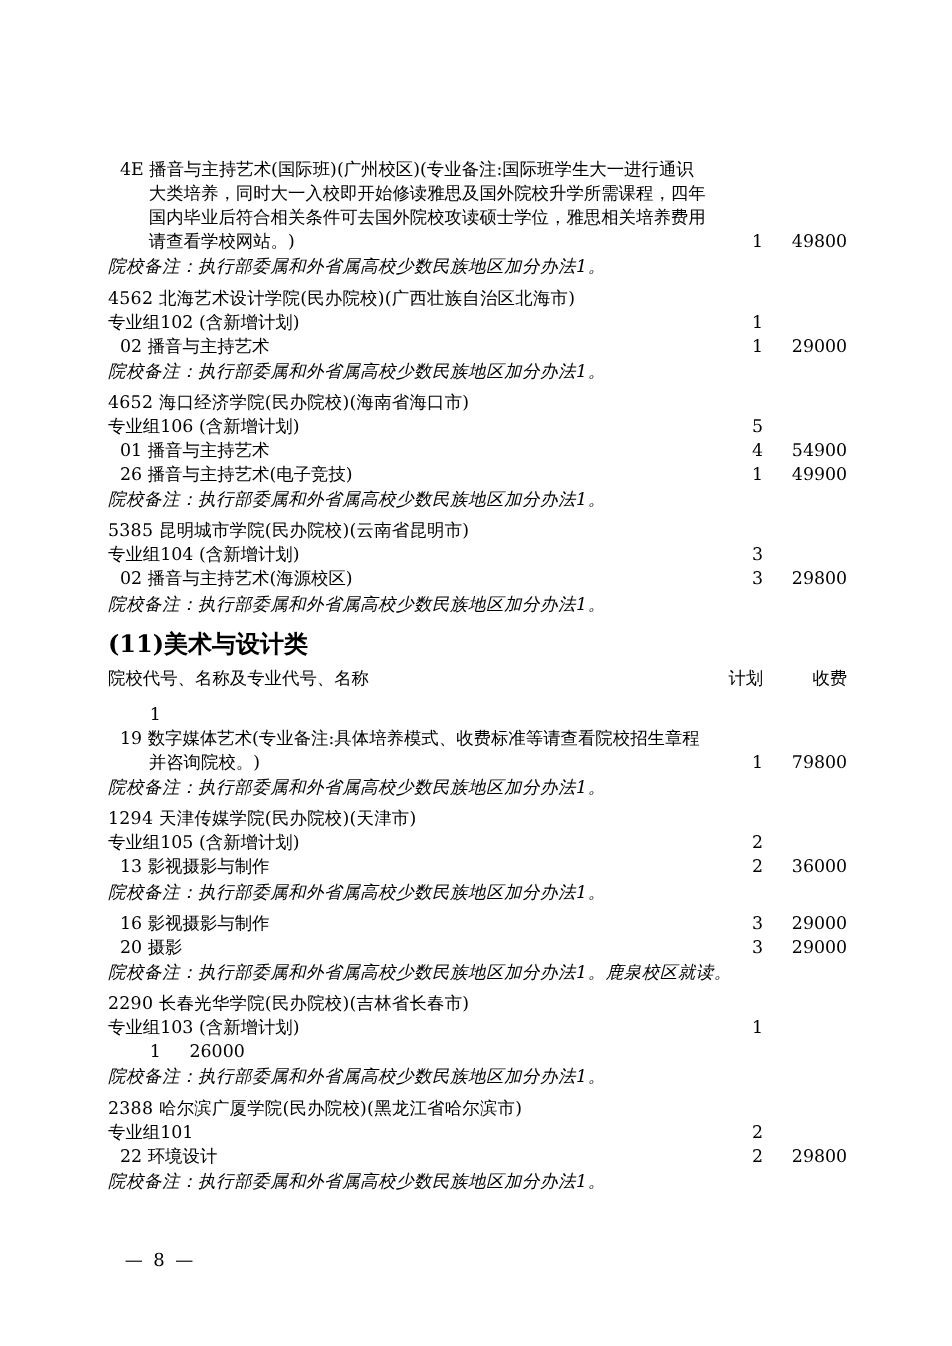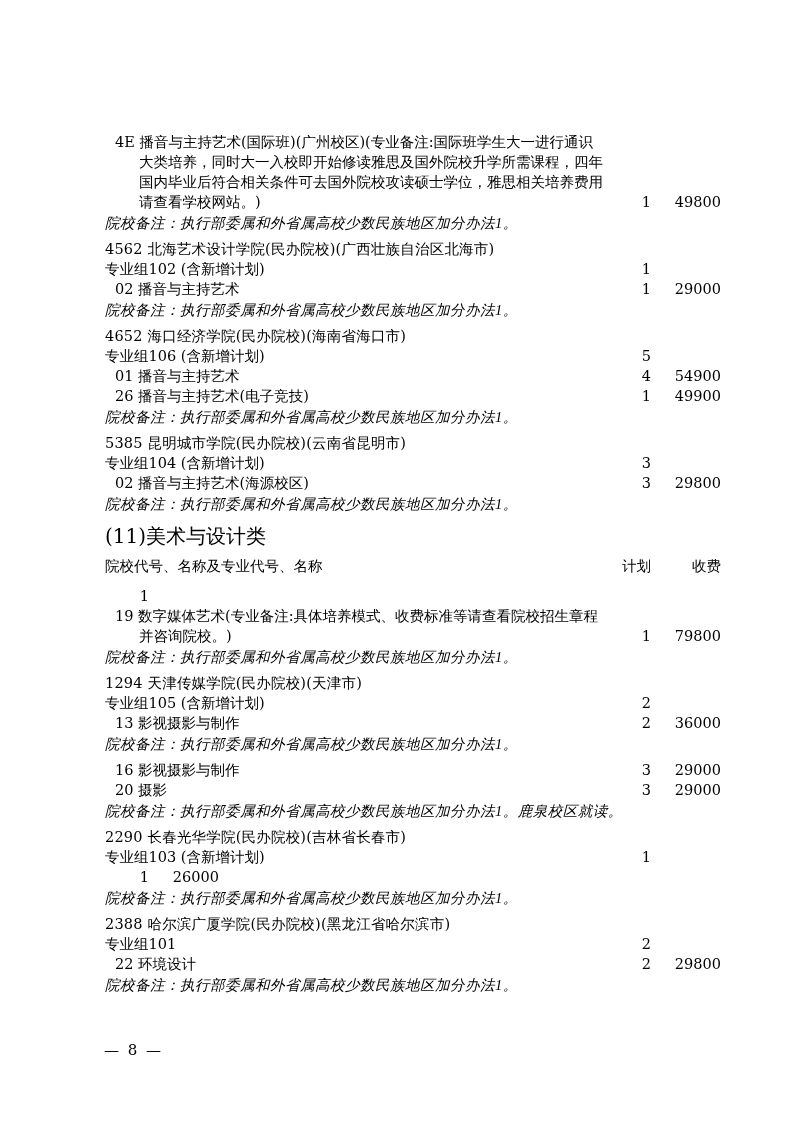--- a/index.html
+++ b/index.html
@@ -4,38 +4,37 @@
 <style>
   html,body{margin:0;padding:0}
   body{
     width:793px;height:1122px;
     background:#ffffff;color:#000000;
     font-family:"DejaVu Serif","Liberation Serif",serif;
     font-size:14.5px;
     position:relative;overflow:hidden;
   }
   .page-content{
-    position:absolute;left:105px;top:132px;width:616px;
+    position:absolute;left:90px;top:132px;width:616px;
   }
   .line,.row{line-height:20px;min-height:20px}
   .row{display:flex;align-items:flex-end}
   .cell-text{flex:1}
   .cell-plan{width:44px;text-align:right;flex:none}
   .cell-fee{width:70px;text-align:right;flex:none}
   .major-text{padding-left:34px;text-indent:-24px}
   .college{letter-spacing:0.2px}
   .note{
     font-style:italic;
     margin-top:1px;
     letter-spacing:0.5px;
-    font-family:Liberation Serif, serif;
   }
   .block{margin-bottom:6px}
   .section-heading{
-    font-size:20px;font-weight:normal;
+    font-size:20px;font-weight:bold;
     margin:9px 0 7px 0;line-height:26px;
   }
   .header-row{margin-bottom:10px}
   .footer{
     position:absolute;left:104px;top:1041px;
     font-size:15px;letter-spacing:2px;
   }
 </style>
 </head>
 <body>

